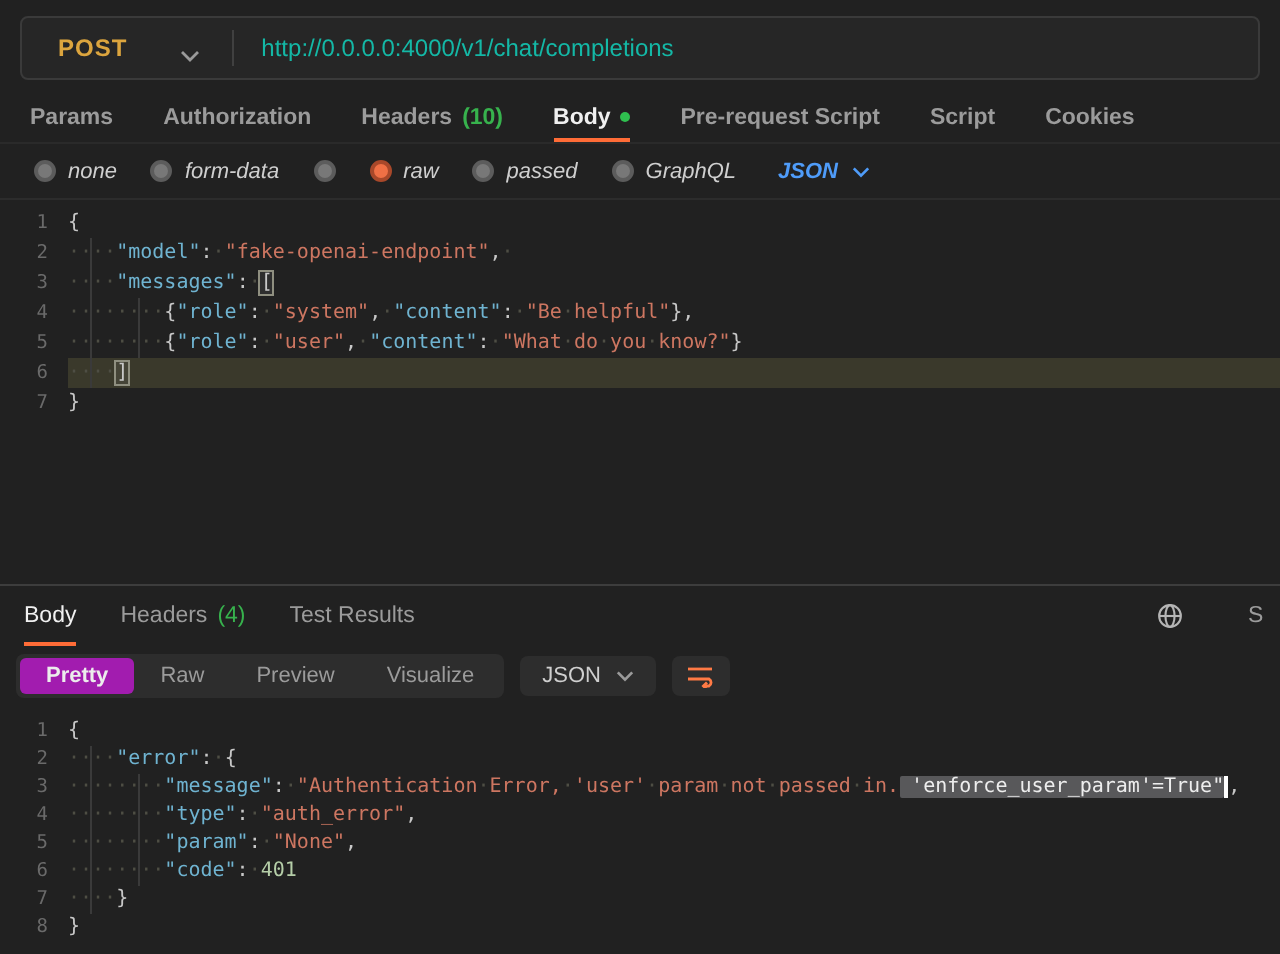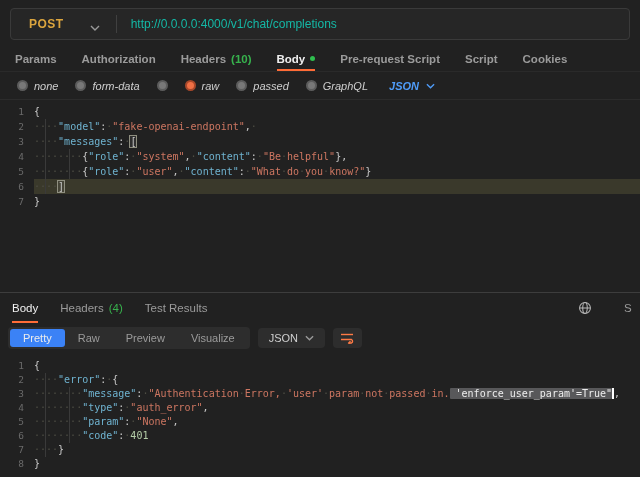--- a/index.html
+++ b/index.html
@@ -69,21 +69,21 @@
     display:flex; align-items:stretch; gap:22px; padding:0 12px; height:30px; font-size:11.5px;
   }
   .resp-tabs .spacer { flex:1; }
   .globe-wrap { display:flex; align-items:center; cursor:pointer; }
   .status-frag { display:flex; align-items:center; color:#9b9b9b; width:8px; overflow:hidden;
                  margin-left:10px; margin-right:-4px; font-size:11.5px; }
 
   .resp-toolbar { display:flex; align-items:center; gap:8px; padding:4px 8px; height:30px; }
   .seg { display:flex; background:#2d2d2d; border-radius:4px; padding:2px; }
   .seg-item { padding:3px 13px; font-size:11px; color:#9b9b9b; border-radius:3px; cursor:pointer; }
-  .seg-item.active { background:#3b82f6; color:#ececec; }
+  .seg-item.active { background:#a21caf; color:#ececec;font-weight:bold; }
   .dd { display:flex; align-items:center; gap:7px; background:#2d2d2d; border-radius:4px;
         padding:4px 11px; font-size:11px; color:#cfcfcf; cursor:pointer; }
   .wrap-btn { display:flex; align-items:center; background:#2d2d2d; border-radius:4px;
               padding:4px 7px; cursor:pointer; }
 </style>
 </head>
 <body>
 
 <div class="url-row">
   <div class="url-bar">

